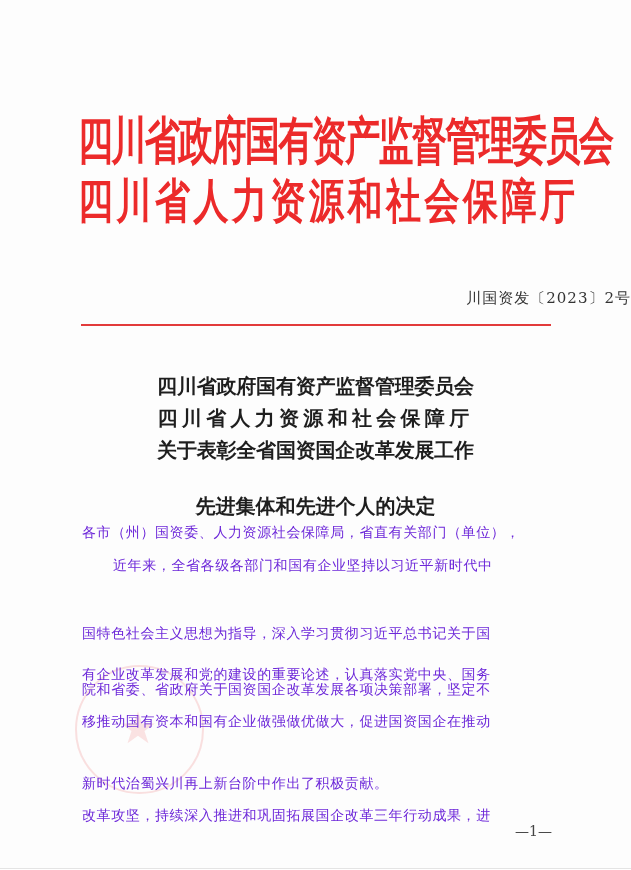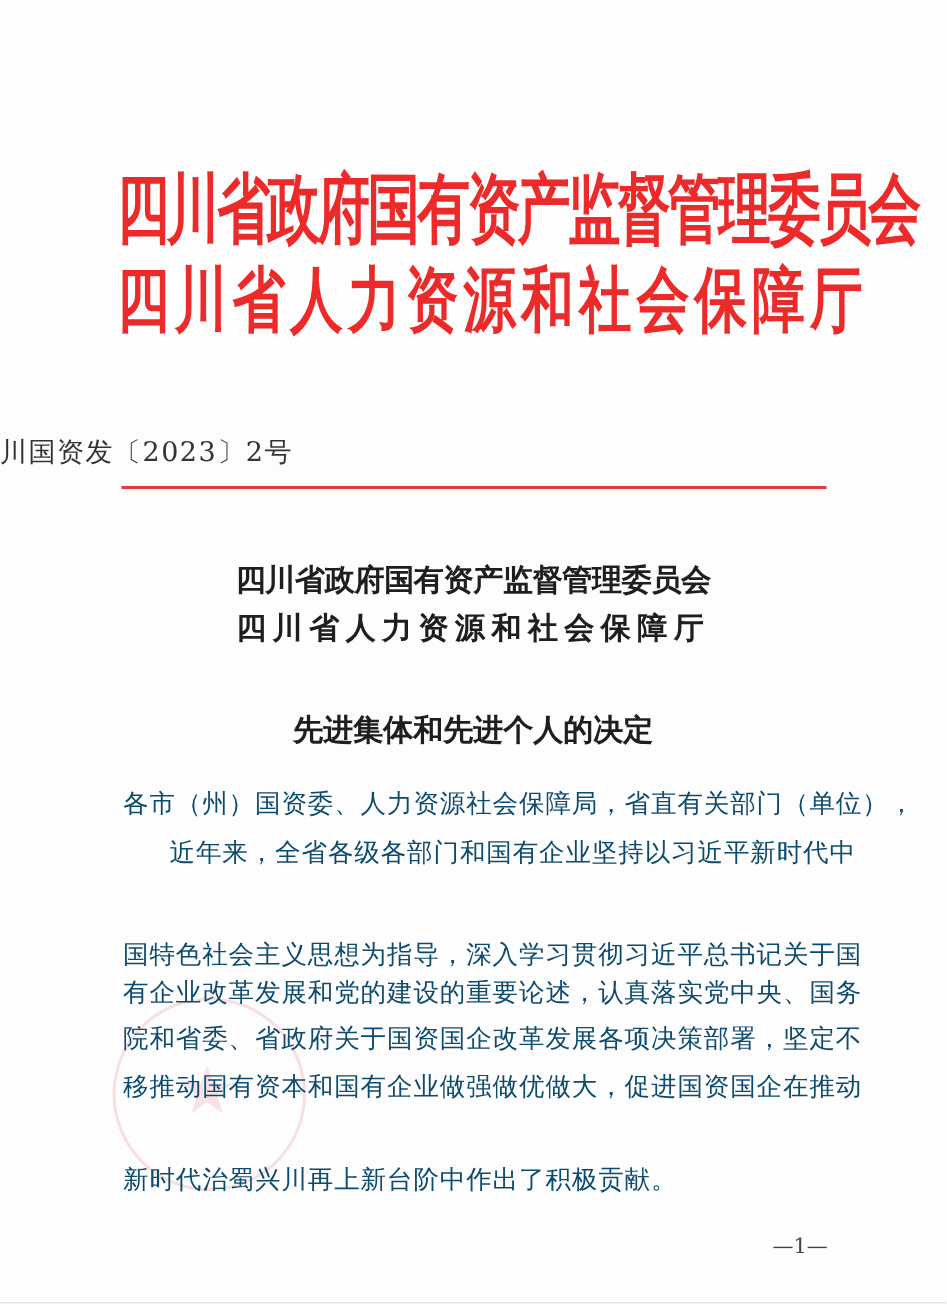--- a/index.html
+++ b/index.html
@@ -8,34 +8,34 @@
     font-family: "DejaVu Serif", "Liberation Serif", serif;
   }
   .page { position: absolute; left: 0; top: 0; width: 631px; height: 868px; background: #fdfdfd; border-bottom: 1px solid #e4e4e4; }
   .hdr {
     position: absolute; left: 78px; width: 476px; text-align: center;
     color: #ec2a2a; font-family: "DejaVu Sans", sans-serif; font-weight: bold; white-space: nowrap;
   }
   .hdr1 { top: 112px; font-size: 35px; letter-spacing: -1.6px; transform: scaleY(1.45); transform-origin: top center; line-height: 40px; }
   .hdr2 { top: 174px; font-size: 35px; letter-spacing: 3.5px; transform: scaleY(1.35); transform-origin: top center; line-height: 40px; }
   .docno {
-    position: absolute; top: 289px; left: 0; width: 631px; text-align: left;
-    font-size: 18px; color: #333; letter-spacing: 1px;
+    position: absolute; top: 289px; left: 0; width: 631px; text-align: right;
+    font-size: 15px; color: #333; letter-spacing: 1px;
   }
   .redrule { position: absolute; top: 324px; left: 81px; width: 470px; height: 2px; background: #e23b3b; }
   .title {
     position: absolute; left: 0; width: 631px; text-align: center;
     font-family: "DejaVu Sans", sans-serif; font-weight: bold; font-size: 20px; color: #1e1e1e; white-space: nowrap;
   }
   .t1 { top: 373px; letter-spacing: -0.2px; }
   .t2 { top: 405px; letter-spacing: 4.3px; }
   .t3 { top: 437px; letter-spacing: -0.2px; }
-  .t4 { top: 473px; letter-spacing: 0px; }
+  .t4 { top: 493px; letter-spacing: 0px; }
   .body-line {
-    position: absolute; left: 82px; width: 470px; font-size: 17px; color: #0c4a6e;
+    position: absolute; left: 82px; width: 470px; font-size: 14px; color: #6d28d9;
     white-space: nowrap; letter-spacing: 0.6px;
   }
   .indent { left: 113px; }
   .pageno { position: absolute; top: 823px; left: 515px; font-size: 14px; color: #444; }
   .stamp {
     position: absolute; left: 75px; top: 665px; width: 125px; height: 125px; border-radius: 50%;
     border: 2px solid rgba(235,90,90,0.18);
   }
   .stamp-inner {
     position: absolute; left: 36px; top: 36px; width: 50px; height: 50px;
@@ -47,28 +47,30 @@
 
 <div class="page">
   <div class="hdr hdr1">四川省政府国有资产监督管理委员会</div>
   <div class="hdr hdr2">四川省人力资源和社会保障厅</div>
 
   <div class="docno">川国资发〔2023〕2号</div>
   <div class="redrule"></div>
 
   <div class="title t1">四川省政府国有资产监督管理委员会</div>
   <div class="title t2">四川省人力资源和社会保障厅</div>
+  <div class="title t3">关于表彰全省国资国企改革发展工作</div>
   <div class="title t4">先进集体和先进个人的决定</div>
 
   <div class="stamp">
     <div class="stamp-inner">★</div>
   </div>
 
   <div class="body-line" style="top:524px">各市（州）国资委、人力资源社会保障局，省直有关部门（单位），</div>
   <div class="body-line indent" style="top:557px">近年来，全省各级各部门和国有企业坚持以习近平新时代中</div>
   <div class="body-line" style="top:625px">国特色社会主义思想为指导，深入学习贯彻习近平总书记关于国</div>
-  <div class="body-line" style="top:650px">有企业改革发展和党的建设的重要论述，认真落实党中央、国务</div>
+  <div class="body-line" style="top:666px">有企业改革发展和党的建设的重要论述，认真落实党中央、国务</div>
   <div class="body-line" style="top:713px">移推动国有资本和国有企业做强做优做大，促进国资国企在推动</div>
   <div class="body-line" style="top:681px">院和省委、省政府关于国资国企改革发展各项决策部署，坚定不</div>
   <div class="body-line" style="top:775px">新时代治蜀兴川再上新台阶中作出了积极贡献。</div>
+  <div class="body-line" style="top:807px">改革攻坚，持续深入推进和巩固拓展国企改革三年行动成果，进</div>
 
   <div class="pageno">—1—</div>
 </div>
 
 </body></html>

